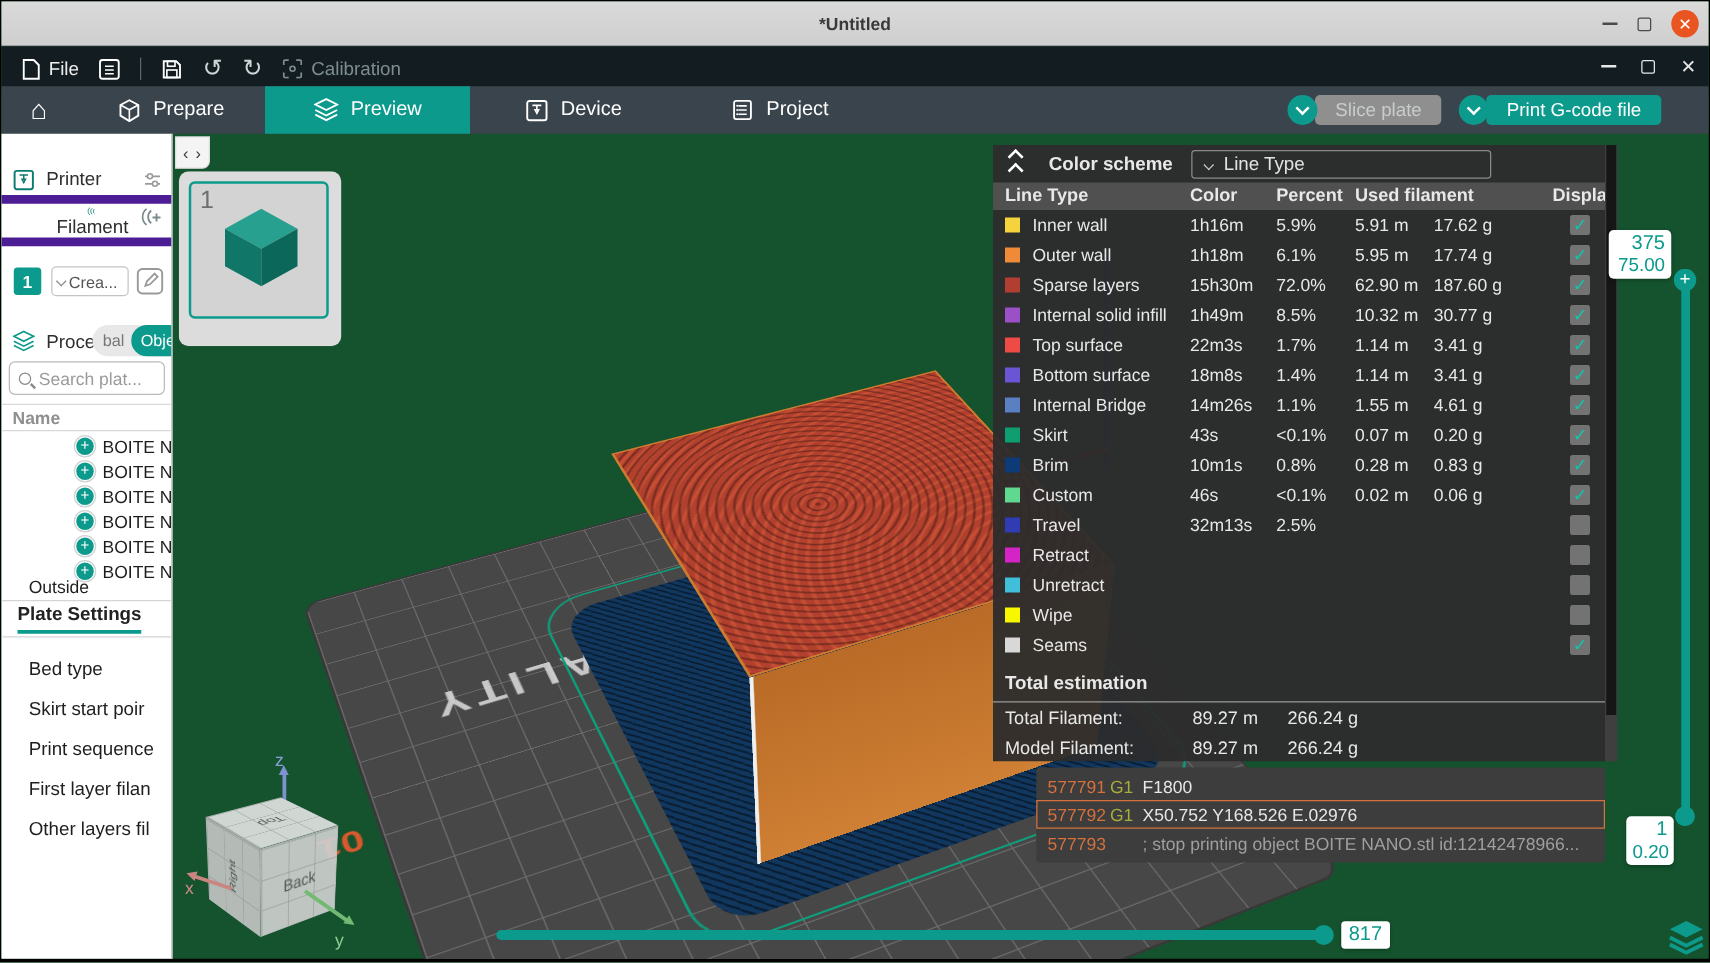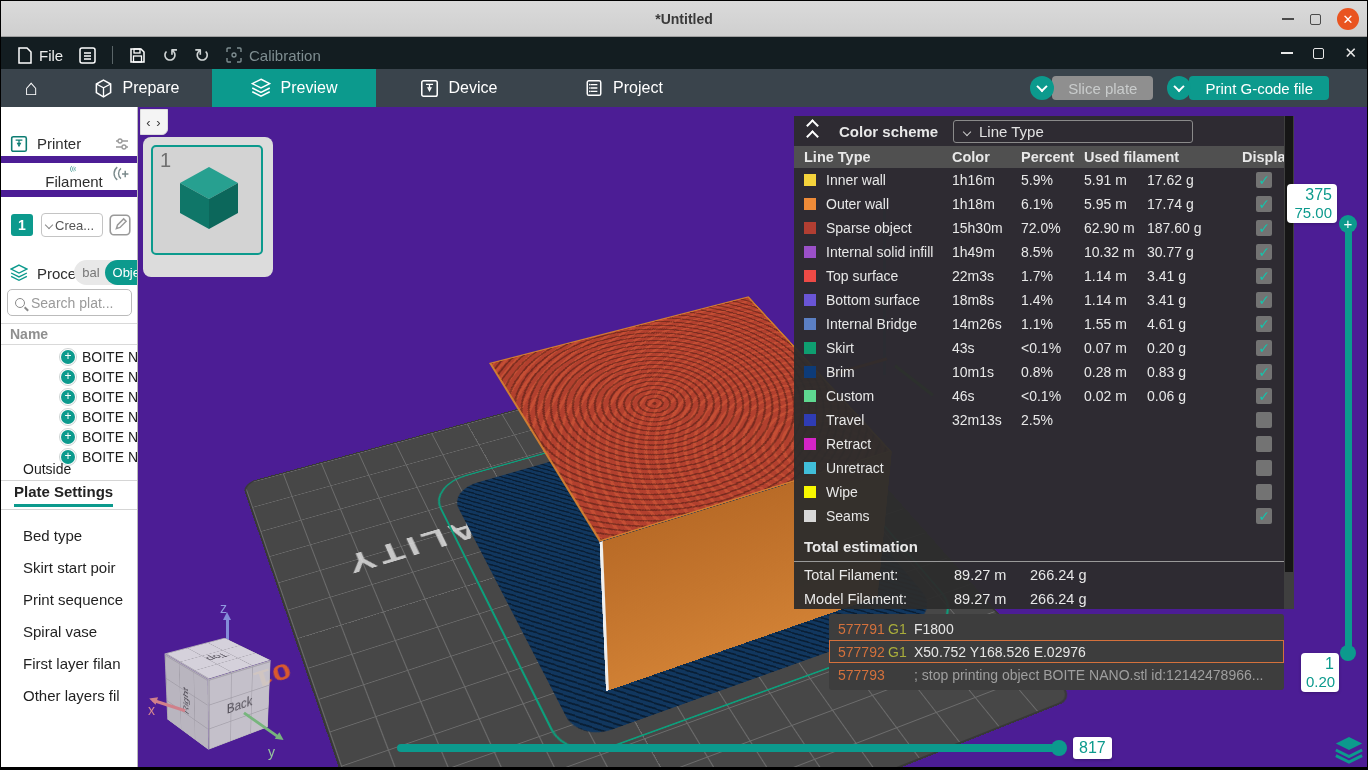--- a/index.html
+++ b/index.html
@@ -1,18 +1,18 @@
 <!DOCTYPE html>
 <html style="--accent: #0c9a8d; --close-button: #e95420; --gcode-number: #d4713c; --gcode-command: #a9ad3b;"><head>
 <meta charset="utf-8">
 <style>
   * { margin:0; padding:0; box-sizing:border-box; }
   html,body { width:1368px; height:770px; overflow:hidden; }
   body { font-family:"Liberation Sans","DejaVu Sans",sans-serif; }
-  .app { position:relative; width:1368px; height:770px; background:#4c1d95; border:1px solid #000; border-bottom:3px solid #000; overflow:hidden; }
+  .app { position:relative; width:1368px; height:770px; background:#14532d; border:1px solid #000; border-bottom:3px solid #000; overflow:hidden; }
 
   
   .titlebar { position:absolute; left:0; top:0; width:100%; height:36px;
     background:linear-gradient(#dadada,#cfcfcf); border-bottom:1px solid #9f9f9f;
     display:flex; align-items:center; justify-content:center; }
   .tb-title { font-weight:bold; font-size:14px; color:#3a3a3a; }
   .tb-controls { position:absolute; right:8px; top:0; height:36px; display:flex; align-items:center; gap:16px; }
   .tb-min { width:12px; height:2px; background:#4a4a4a; }
   .tb-restore { width:11px; height:11px; border:1.5px solid #4a4a4a; border-radius:2px; }
   .tb-close { width:22px; height:22px; border-radius:50%; background:var(--close-button); color:#fff;
@@ -422,21 +422,20 @@
     <div class="sb-row row-outside">
       <span class="outside-label">Outside</span>
     </div>
     <div class="sb-row row-platesettings">
       <span class="ps-label">Plate Settings</span>
     </div>
     <div class="ps-list">
         <div class="ps-item">Bed type</div>
         <div class="ps-item">Skirt start poir</div>
         <div class="ps-item">Print sequence</div>
-        <div class="ps-item">Spiral vase</div>
         <div class="ps-item">First layer filan</div>
         <div class="ps-item">Other layers fil</div>
       </div>
   </div>
 
   <div class="viewport">
 
     <div class="scene3d">
       <div class="plate3d">
         <div class="plate-brand">CREALITY</div>
@@ -506,21 +505,21 @@
             <span class="c">1h18m</span>
             <span class="c">6.1%</span>
             <span class="c">5.95 m</span>
             <span class="c">17.74 g</span>
             <span class="cbwrap">
               <span class="cb">✓</span>
             </span>
           </div>
           <div class="lt-row">
             <span class="chip" style="background: rgb(178, 62, 50);"></span>
-            <span class="c">Sparse object</span>
+            <span class="c">Sparse layers</span>
             <span class="c">15h30m</span>
             <span class="c">72.0%</span>
             <span class="c">62.90 m</span>
             <span class="c">187.60 g</span>
             <span class="cbwrap">
               <span class="cb">✓</span>
             </span>
           </div>
           <div class="lt-row">
             <span class="chip" style="background: rgb(155, 80, 200);"></span>

